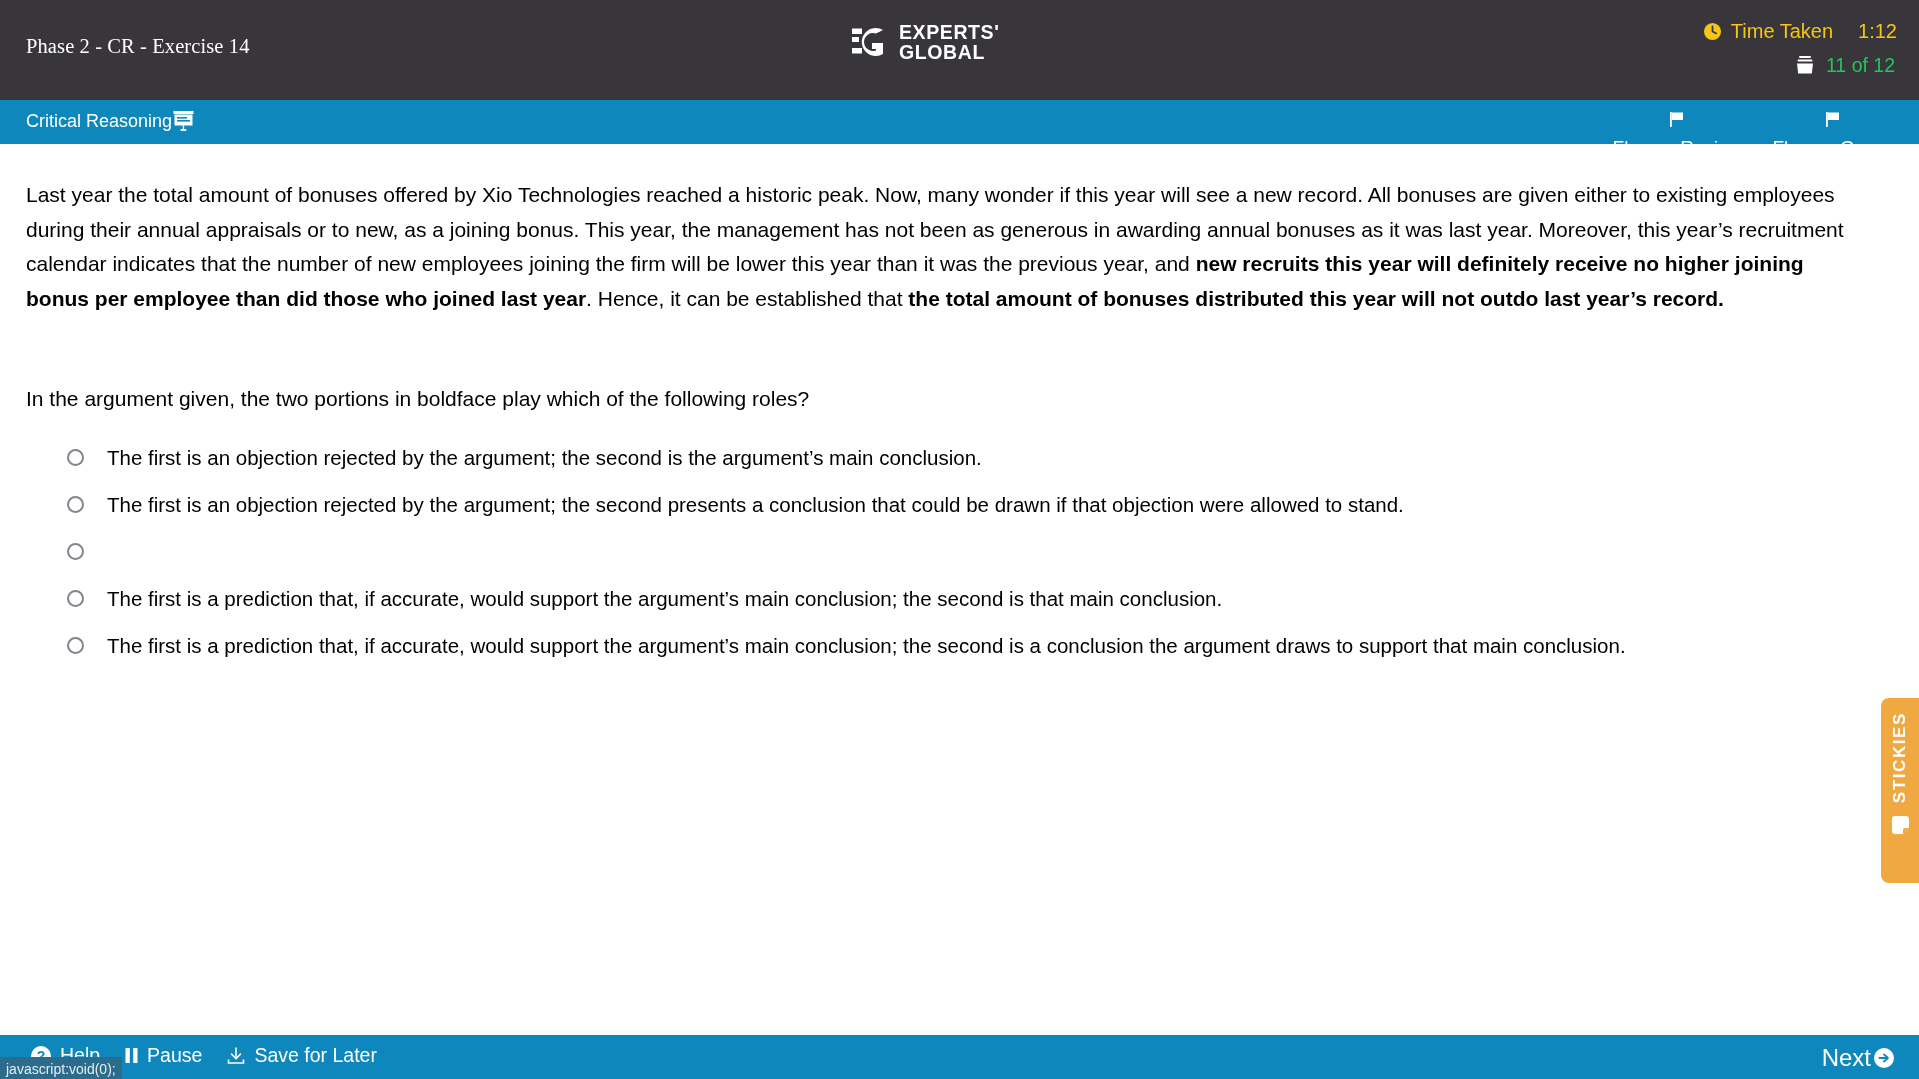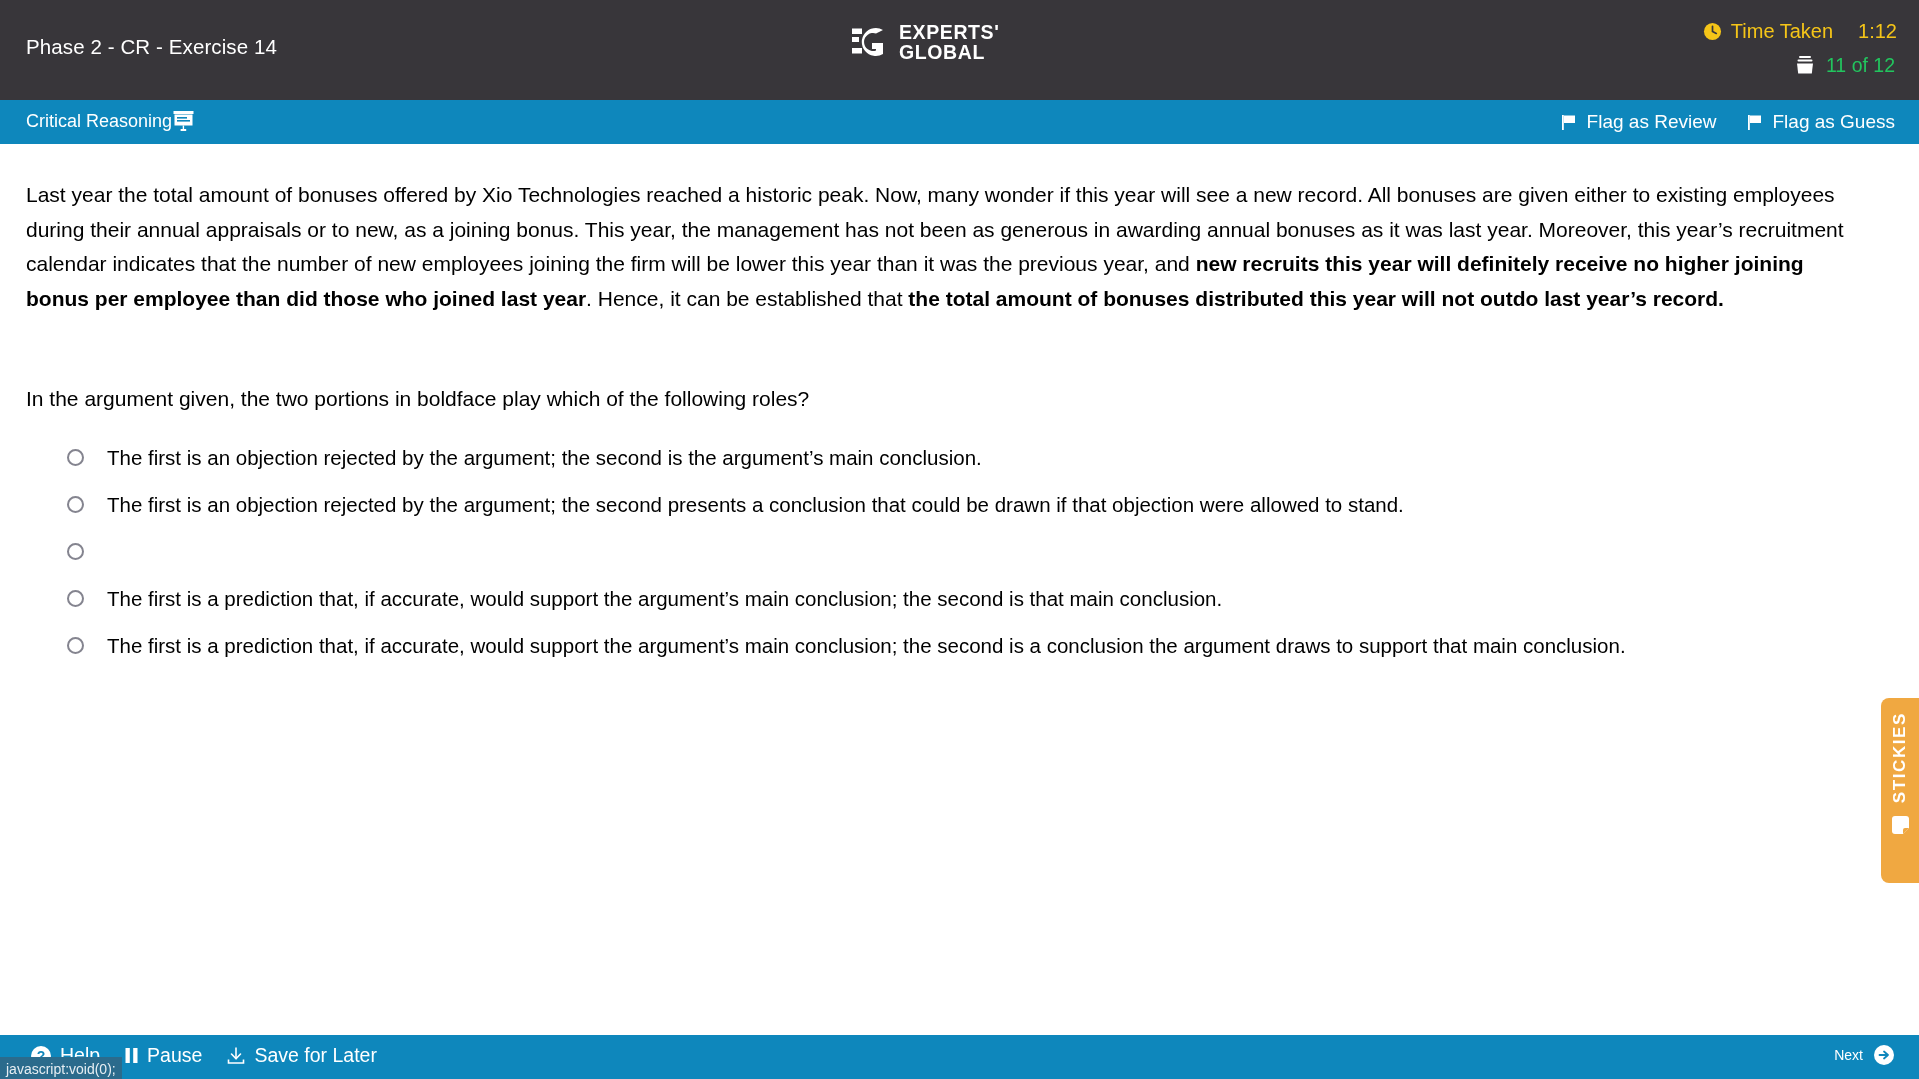--- a/index.html
+++ b/index.html
@@ -24,20 +24,21 @@
     width: 1919px; height: 100px;
     background: #38363a;
   }
   .exercise-title {
     position: absolute;
     left: 26px; top: 35px;
     color: #ffffff;
     font-size: 20.5px;
     letter-spacing: .1px;
     white-space: nowrap;
+    font-family: Liberation Serif, serif;
   }
   .logo-wrap {
     position: absolute;
     left: 852px; top: 22px;
     display: flex;
     align-items: center;
     gap: 9px;
   }
   .logo-mark { width: 38px; height: 40px; display: block; }
   .logo-text {
@@ -95,20 +96,21 @@
   .flags {
     position: absolute;
     right: 24px; top: 11px;
     display: flex; align-items: center; gap: 30px;
   }
   .flag-btn {
     display: flex; align-items: center; gap: 9px;
     color: #ffffff; font-size: 19px;
     cursor: pointer;
     white-space: nowrap;
+    flex-direction: column;
   }
   .flag-icon { width: 17px; height: 17px; display: block; }
 
   
   .content {
     position: absolute;
     left: 0; top: 144px;
     width: 1919px;
     height: 891px;
     padding: 0;
@@ -203,22 +205,22 @@
     color: #ffffff; font-size: 19.5px;
     cursor: pointer;
     white-space: nowrap;
   }
   .help-icon { width: 22px; height: 22px; display: block; }
   .pause-icon { width: 15px; height: 17px; display: block; }
   .save-icon { width: 20px; height: 20px; display: block; }
   .bottom-right {
     position: absolute;
     right: 24px; top: 9px;
-    display: flex; align-items: center; gap: 10px;
-    color: #ffffff; font-size: 14px;
+    display: flex; align-items: center; gap: 2px;
+    color: #ffffff; font-size: 24px;
     cursor: pointer;
   }
   .next-icon { width: 22px; height: 22px; display: block; }
 
   
   .status-tooltip {
     position: absolute;
     left: 0; bottom: 0;
     height: 22px;
     padding: 2px 6px 0 6px;

